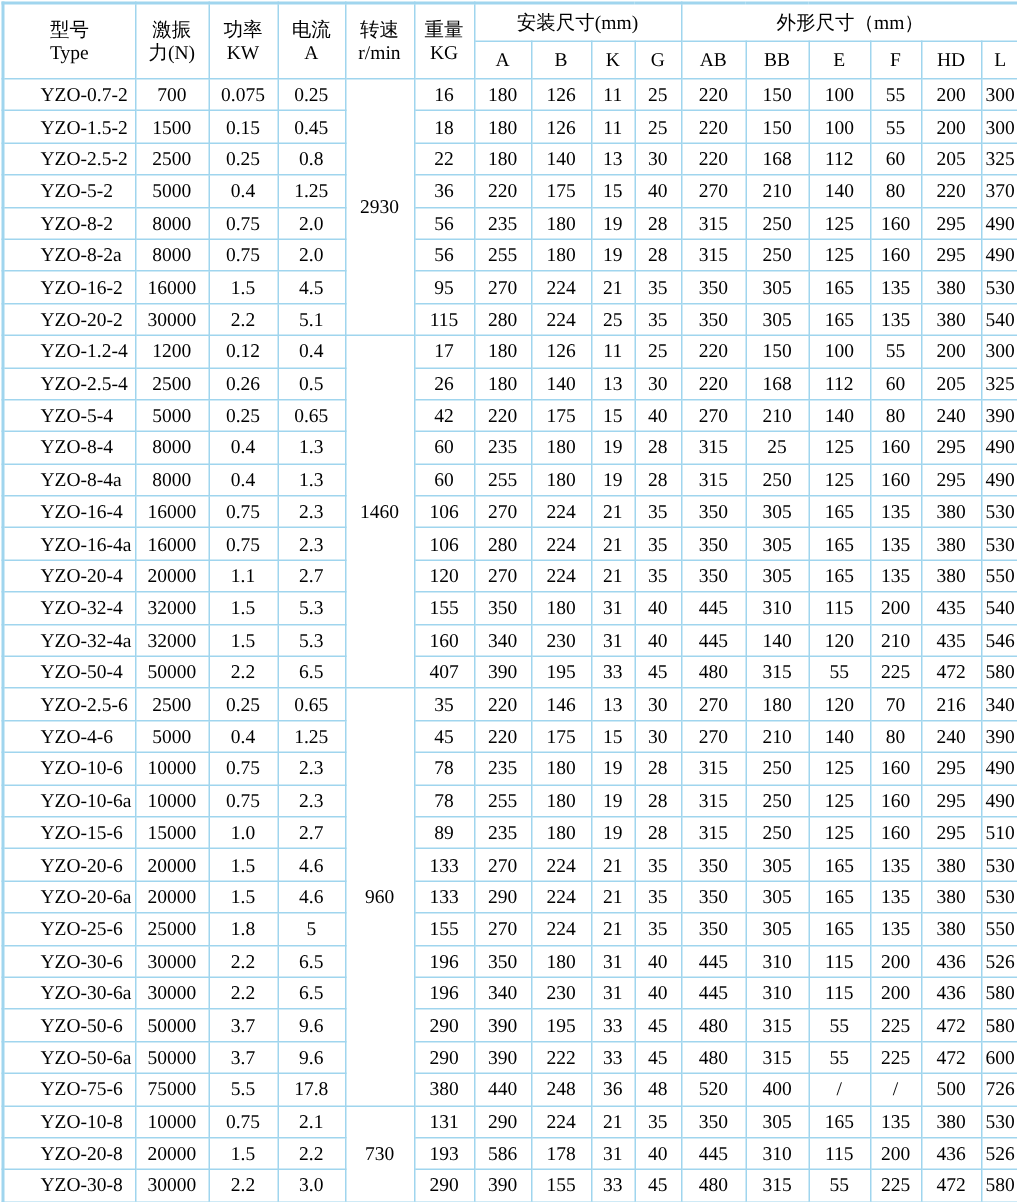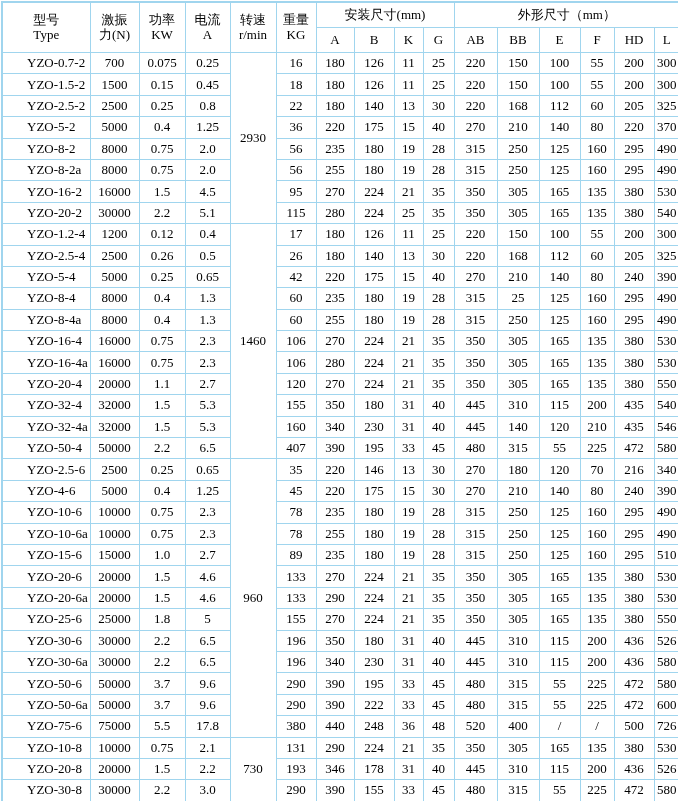--- a/index.html
+++ b/index.html
@@ -657,21 +657,21 @@
           <td>135</td>
           <td>380</td>
           <td>530</td>
         </tr>
         <tr>
           <td class="type-cell">YZO-20-8</td>
           <td>20000</td>
           <td>1.5</td>
           <td>2.2</td>
           <td>193</td>
-          <td>346</td>
+          <td>586</td>
           <td>178</td>
           <td>31</td>
           <td>40</td>
           <td>445</td>
           <td>310</td>
           <td>115</td>
           <td>200</td>
           <td>436</td>
           <td>526</td>
         </tr>

